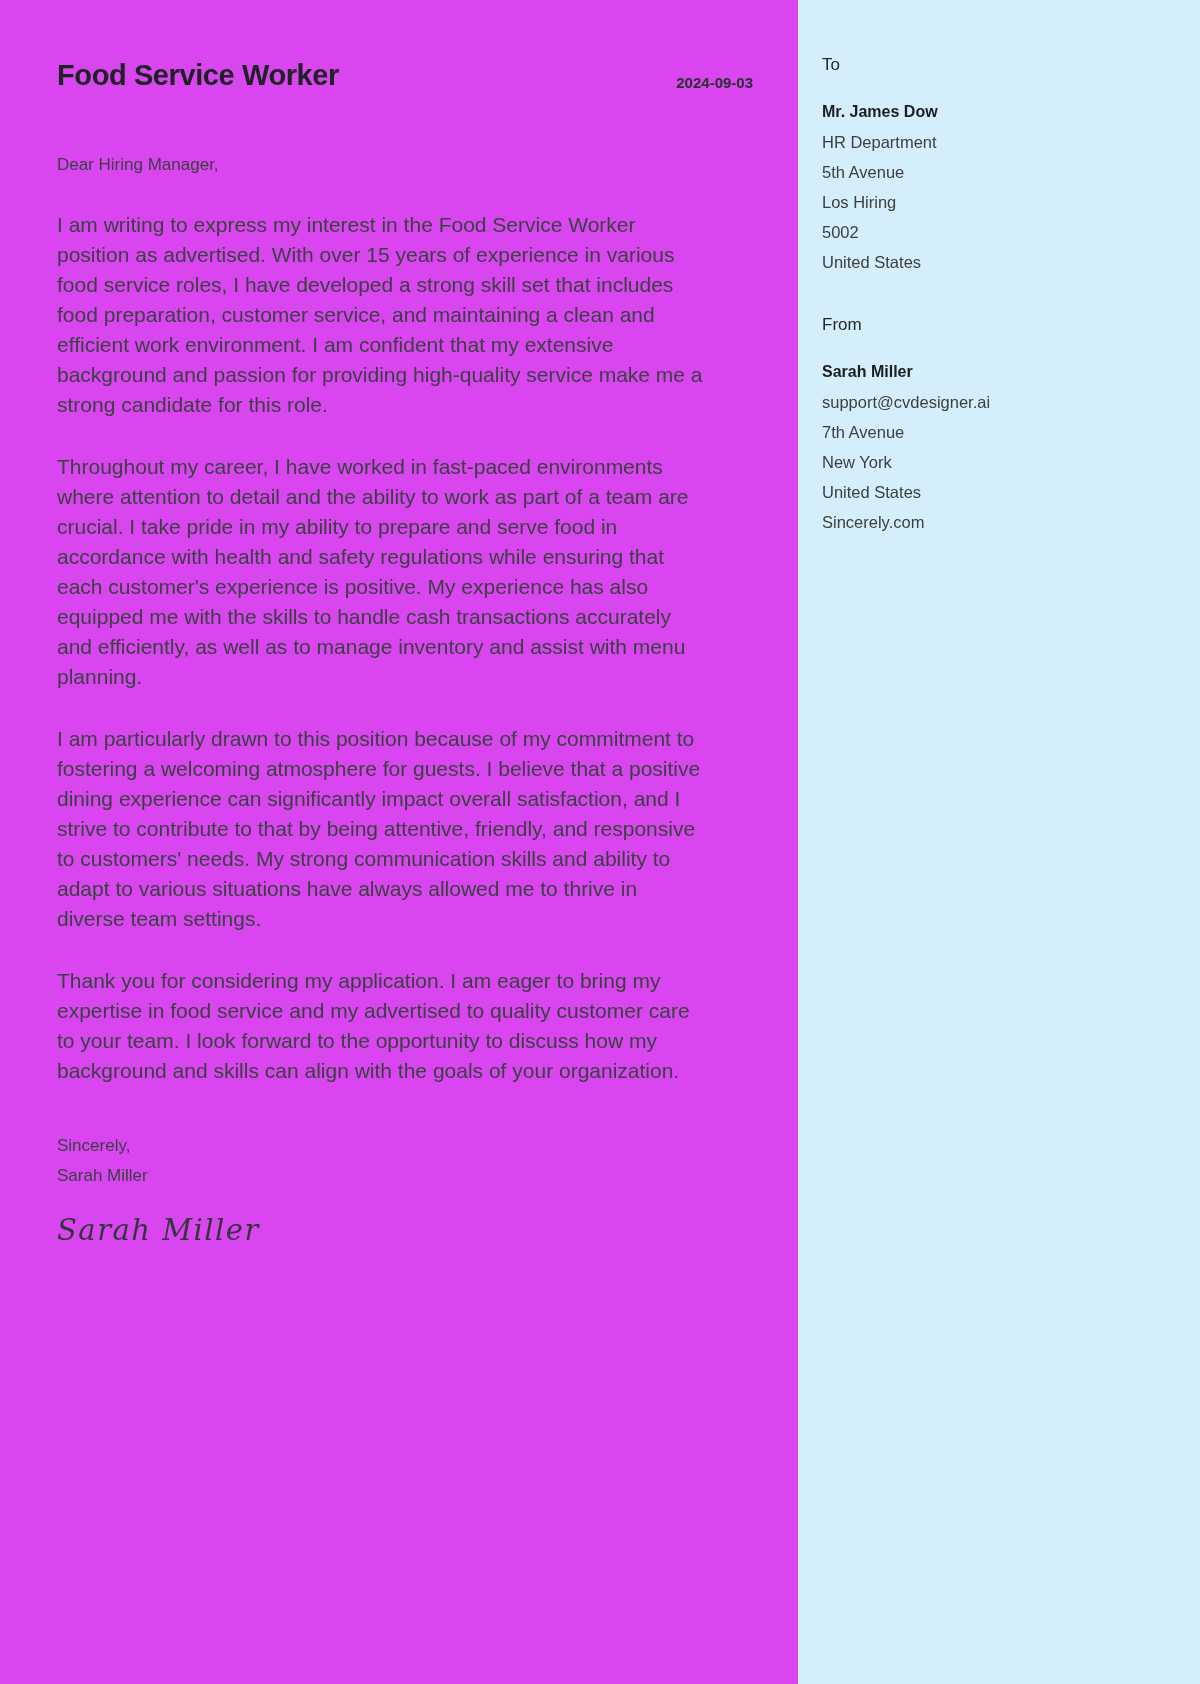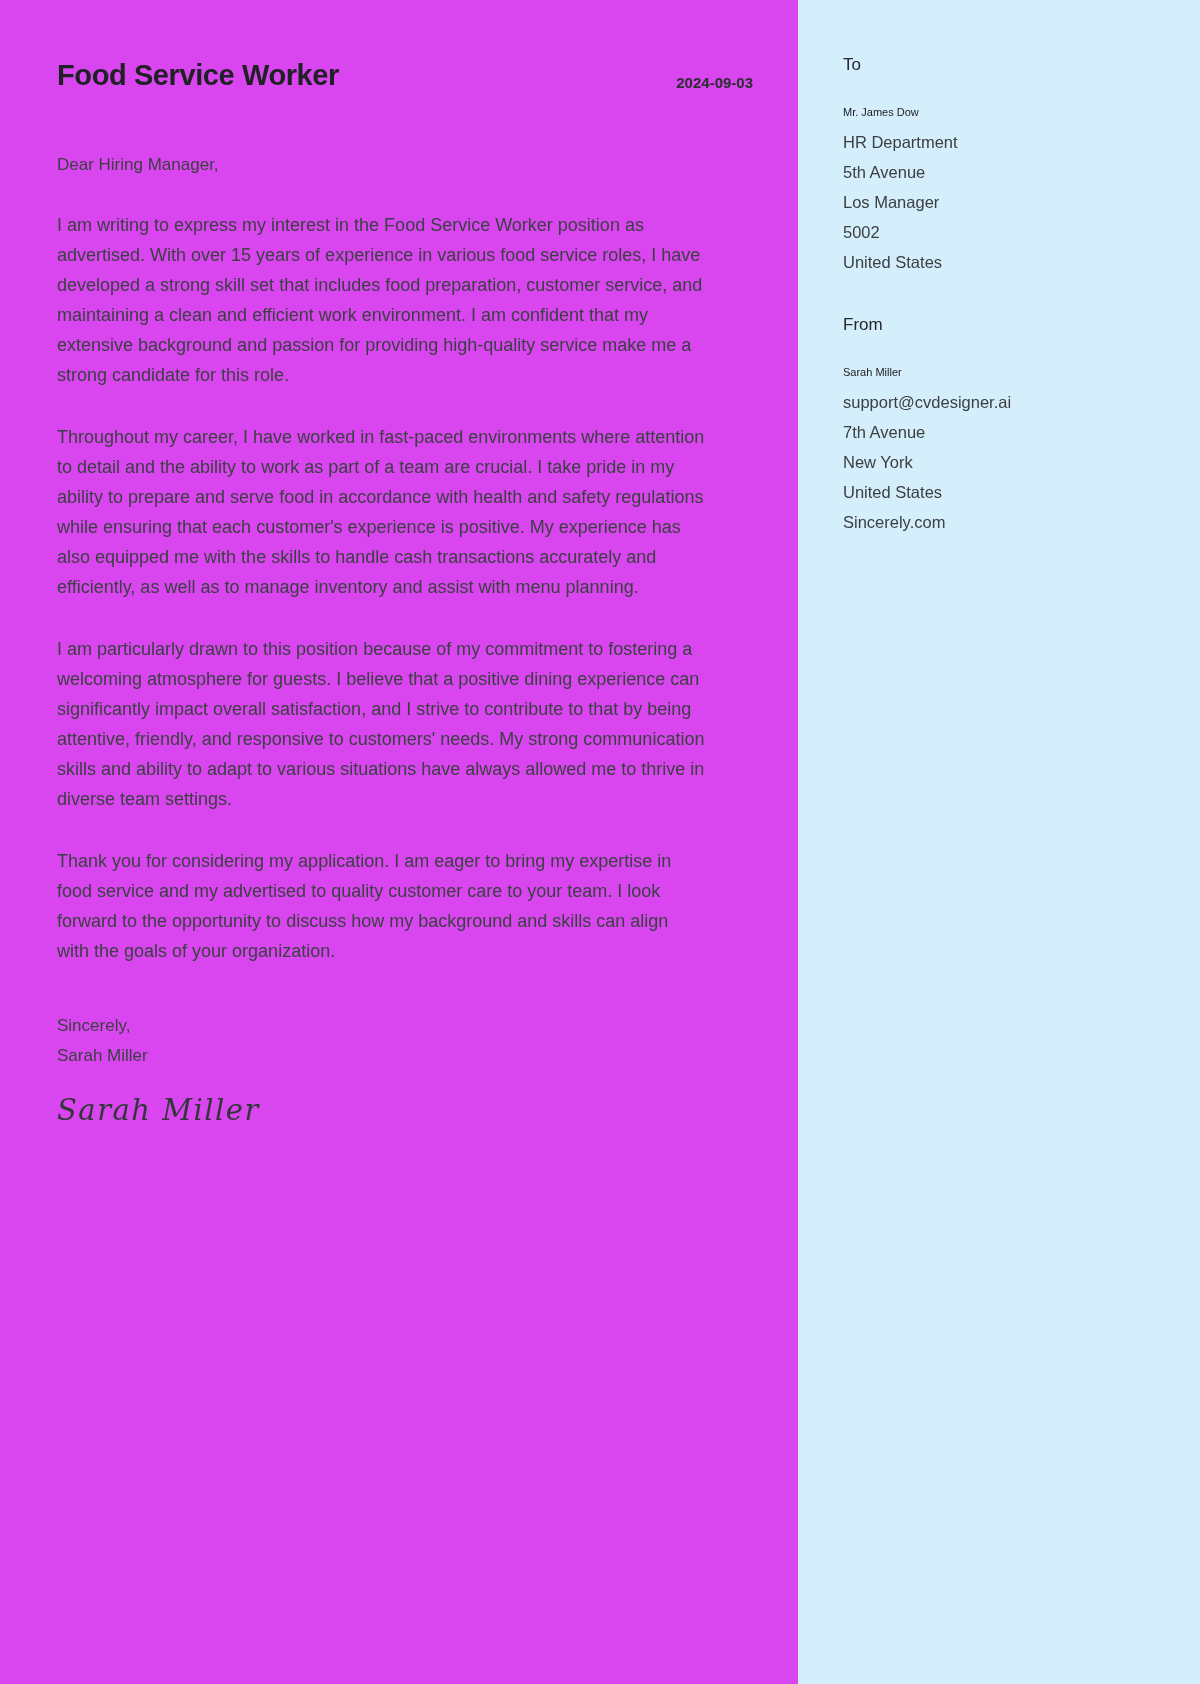--- a/index.html
+++ b/index.html
@@ -44,21 +44,21 @@
   }
   .salutation {
     margin-top: 57px;
     font-size: 17px;
     line-height: 30px;
     color: #3c4043;
   }
   .body-paragraphs { margin-top: 30px; }
   .paragraph {
     max-width: 648px;
-    font-size: 18px;
+    font-size: 21px;
     line-height: 30px;
     color: #3c4043;
     margin-bottom: 32px;
   }
   .closing {
     margin-top: 45px;
     font-size: 17px;
     line-height: 30px;
     color: #3c4043;
   }
@@ -69,34 +69,34 @@
     font-size: 29px;
     letter-spacing: 1.5px;
     color: #33373b;
   }
 
   
   .sidebar {
     flex: 0 0 402px;
     width: 402px;
     height: 100%;
-    padding: 54px 40px 40px 45px;
+    padding: 54px 40px 40px 24px;
   }
   .sidebar-section + .sidebar-section { margin-top: 37px; }
   .sidebar-heading {
     font-size: 17px;
     line-height: 22px;
     font-weight: 500;
     color: #26282b;
     margin-bottom: 21px;
   }
   .contact-name {
-    font-size: 11px;
+    font-size: 16px;
     line-height: 30px;
-    font-weight: 400;
+    font-weight: 700;
     color: #1b1d1f;
   }
   .contact-line {
     font-size: 16.5px;
     line-height: 30px;
     color: #3c4043;
   }
 </style>
 </head>
 <body>
@@ -126,21 +126,21 @@
     <div class="signature-script">Sarah Miller</div>
   </main>
 
   <aside class="sidebar" style="background: rgb(212, 238, 251);">
     <section class="sidebar-section">
       <div class="sidebar-heading">To</div>
       <div class="contact-name">Mr. James Dow</div>
       <div>
           <div class="contact-line">HR Department</div>
           <div class="contact-line">5th Avenue</div>
-          <div class="contact-line">Los Manager</div>
+          <div class="contact-line">Los Hiring</div>
           <div class="contact-line">5002</div>
           <div class="contact-line">United States</div>
         </div>
     </section>
 
     <section class="sidebar-section">
       <div class="sidebar-heading">From</div>
       <div class="contact-name">Sarah Miller</div>
       <div>
           <div class="contact-line">support@cvdesigner.ai</div>

